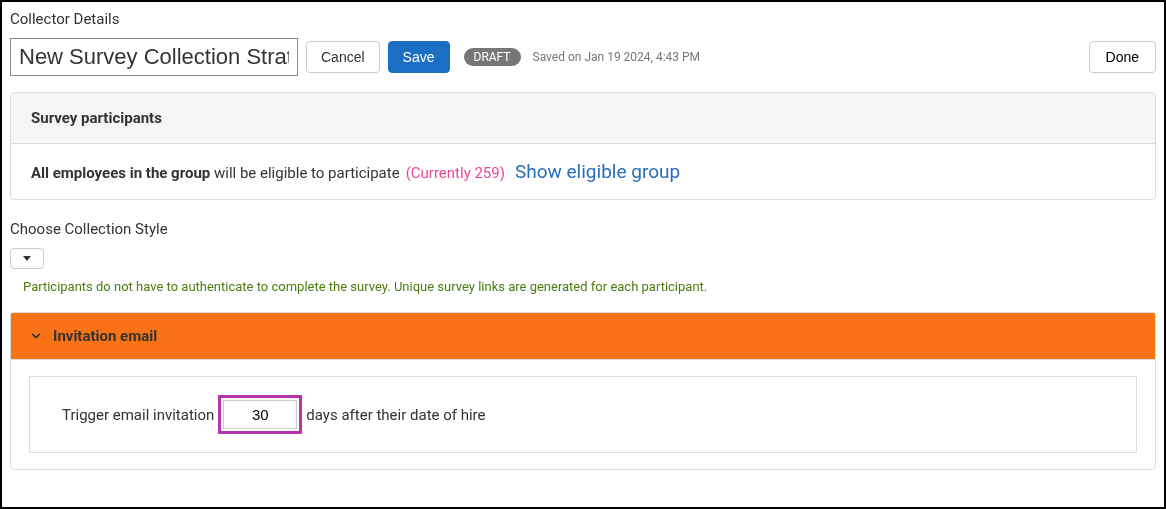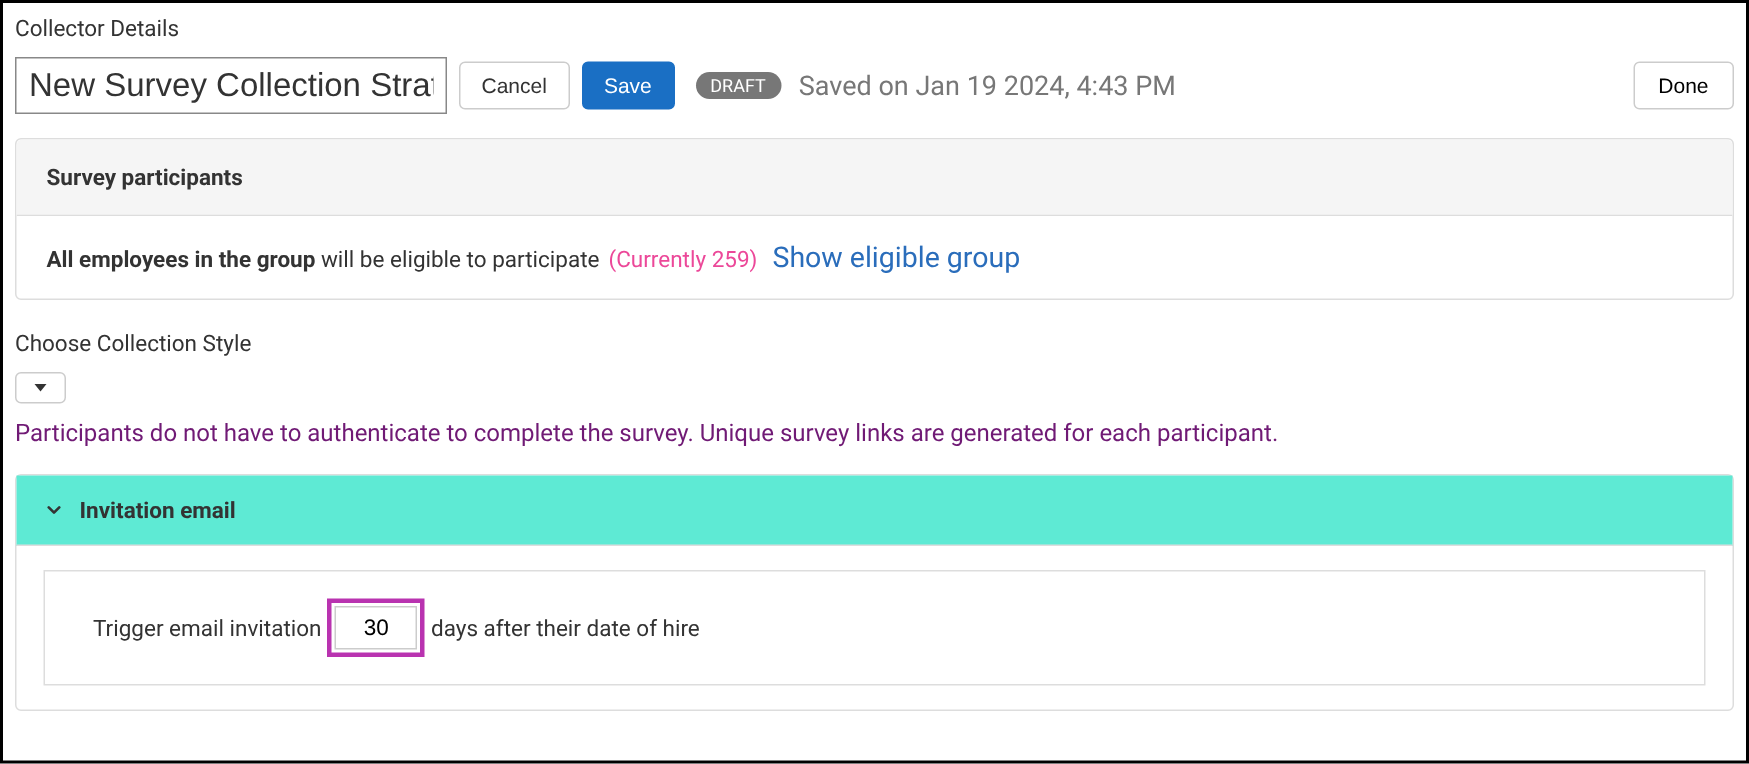--- a/index.html
+++ b/index.html
@@ -53,21 +53,21 @@
     .badge {
       background: #777;
       color: #fff;
       font-size: 12px;
       padding: 2px 10px;
       border-radius: 10px;
       margin-left: 6px;
     }
     .saved-text {
       color: #777;
-      font-size: 18px;
+      font-size: 12px;
       margin-left: 4px;
     }
     .spacer { flex: 1; }
     .btn-done {
       padding: 7px 16px;
     }
     .panel {
       border: 1px solid #ddd;
       border-radius: 4px;
       margin-bottom: 20px;
@@ -112,30 +112,31 @@
       font-size: 14px;
       margin-bottom: 10px;
     }
     .caret {
       width: 0; height: 0;
       border-left: 4px solid transparent;
       border-right: 4px solid transparent;
       border-top: 5px solid #333;
     }
     .help-text {
-      color: #701a75;
-      font-size: 16px;
+      color: #4d7c0f;
+      font-size: 13px;
       margin-bottom: 18px;
+      margin-left: 13px;
     }
     .accordion {
       border: 1px solid #ddd;
       border-radius: 4px;
     }
     .accordion-header {
-      background: #5eead4;
+      background: #f97316;
       padding: 14px 18px;
       font-weight: 700;
       font-size: 15px;
       border-bottom: 1px solid #ddd;
       display: flex;
       align-items: center;
       gap: 10px;
       cursor: pointer;
     }
     .chevron {
@@ -153,21 +154,21 @@
       align-items: center;
       gap: 4px;
       font-size: 15px;
     }
     .days-input-wrap {
       border: 3px solid #b933b0;
       padding: 2px;
       display: inline-flex;
     }
     .days-input {
-      width: 55px;
+      width: 74px;
       text-align: center;
       font-size: 15px;
       padding: 5px 4px;
       border: 1px solid #ccc;
     }
   </style>
 </head>
 <body>
 
 

